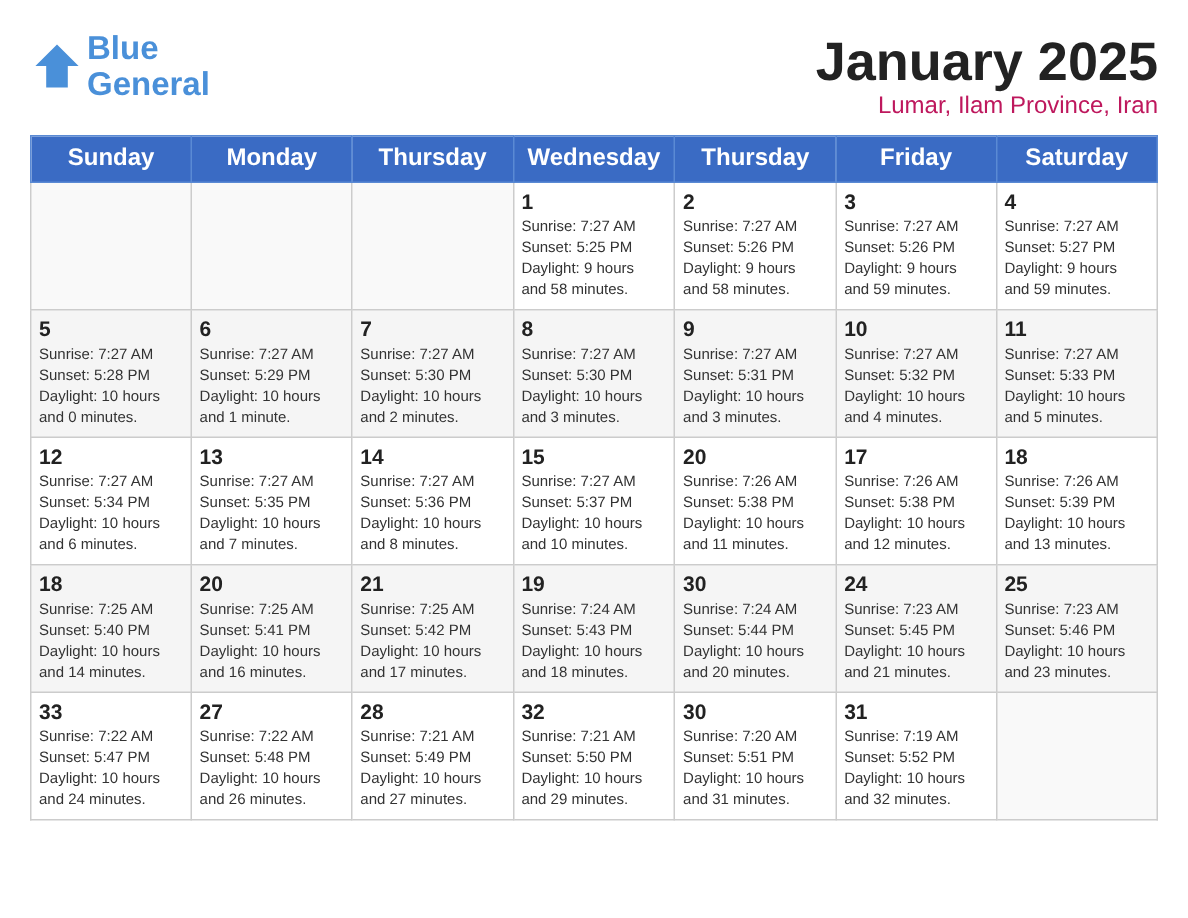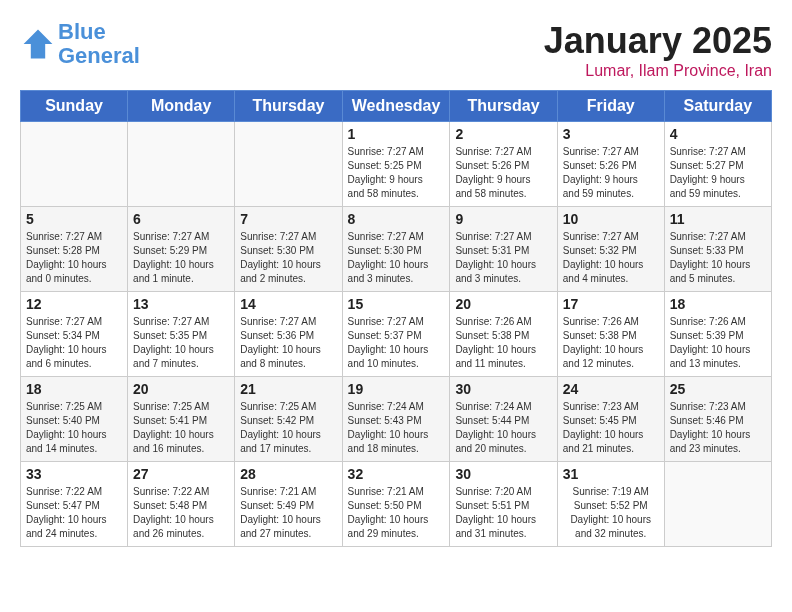--- a/index.html
+++ b/index.html
@@ -337,21 +337,21 @@
         </td>
         <td>
           <span class="day-num">30</span>
           <div class="day-info" style="white-space: pre-line;">Sunrise: 7:20 AM
 Sunset: 5:51 PM
 Daylight: 10 hours
 and 31 minutes.</div>
         </td>
         <td>
           <span class="day-num">31</span>
-          <div class="day-info" style="white-space: pre-line; text-align: center;">Sunrise: 7:19 AM
+          <div class="day-info" style="white-space: pre-line;">Sunrise: 7:19 AM
 Sunset: 5:52 PM
 Daylight: 10 hours
 and 32 minutes.</div>
         </td>
         <td class="empty"></td>
       </tr>
     </tbody>
 </table>
 
 </body></html>

